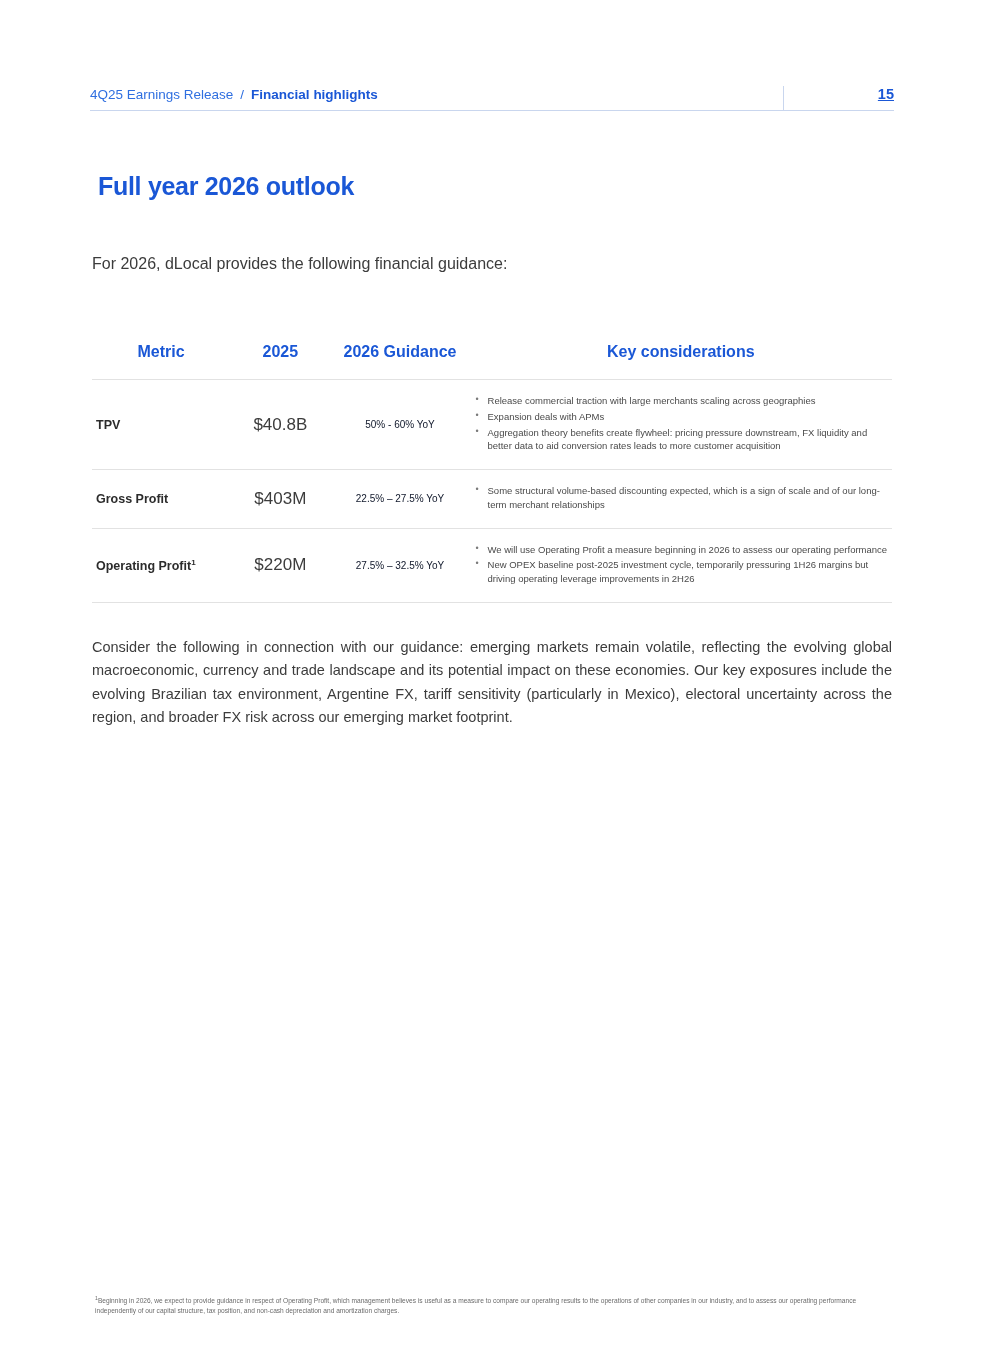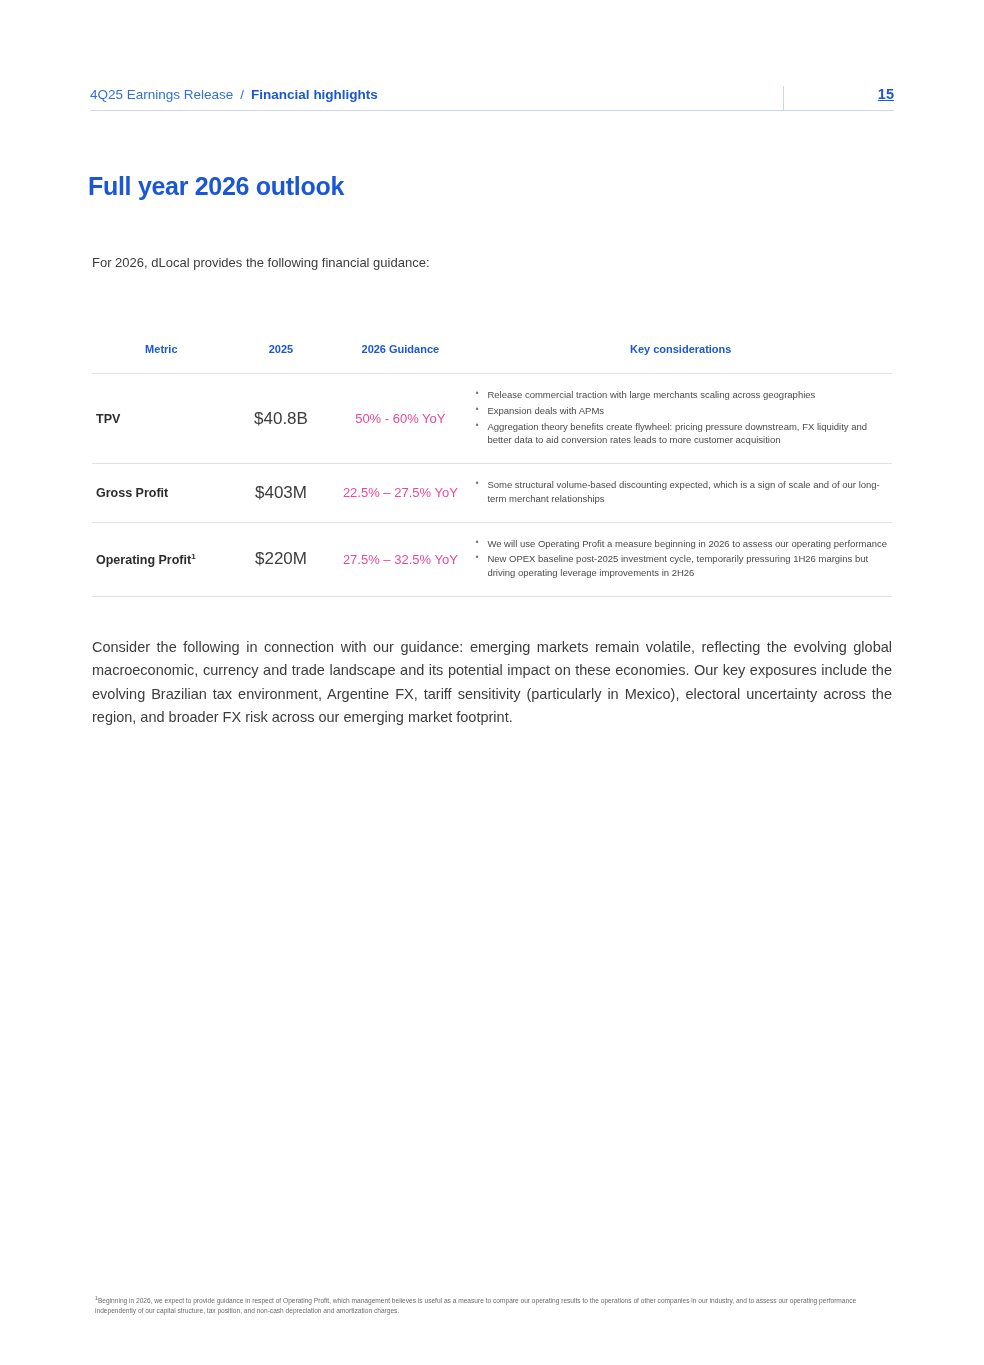--- a/index.html
+++ b/index.html
@@ -61,47 +61,47 @@
     border-left: 1px solid #c9d6ee;
     color: #1a57d6;
     font-weight: 700;
     font-size: 14.5px;
     text-decoration: underline;
   }
 
   
   .page-title {
     position: absolute;
-    left: 88px;
+    left: 98px;
     top: 172px;
     font-size: 25px;
     font-weight: 700;
     color: #1a57d6;
     letter-spacing: -0.3px;
   }
 
   
   .intro {
     position: absolute;
     left: 92px;
     top: 255px;
-    font-size: 13px;
+    font-size: 16px;
     color: #3c3c3c;
   }
 
   
   .guidance-table {
     position: absolute;
     left: 92px;
     top: 335px;
     width: 800px;
     border-collapse: collapse;
   }
   .guidance-table th {
-    font-size: 11px;
+    font-size: 16px;
     font-weight: 700;
     color: #1a57d6;
     padding: 8px 4px 18px 4px;
   }
   .guidance-table td {
     vertical-align: middle;
     padding: 14px 4px;
     border-top: 1px solid #e2e2e2;
   }
   .guidance-table tbody tr:last-child td {
@@ -122,22 +122,22 @@
   .cell-metric sup {
     font-size: 8px;
     vertical-align: super;
   }
   .cell-2025 {
     font-size: 17px;
     color: #3c3c3c;
     text-align: center;
   }
   .cell-guid {
-    font-size: 13px;
-    color: #ec4899;
+    font-size: 10px;
+    color: #0f172a;
     text-align: center;
   }
   .cell-key {
     font-size: 9.5px;
     color: #4a4a4a;
     line-height: 1.45;
     padding-left: 14px;
   }
   .cell-key ul {
     margin: 0;

